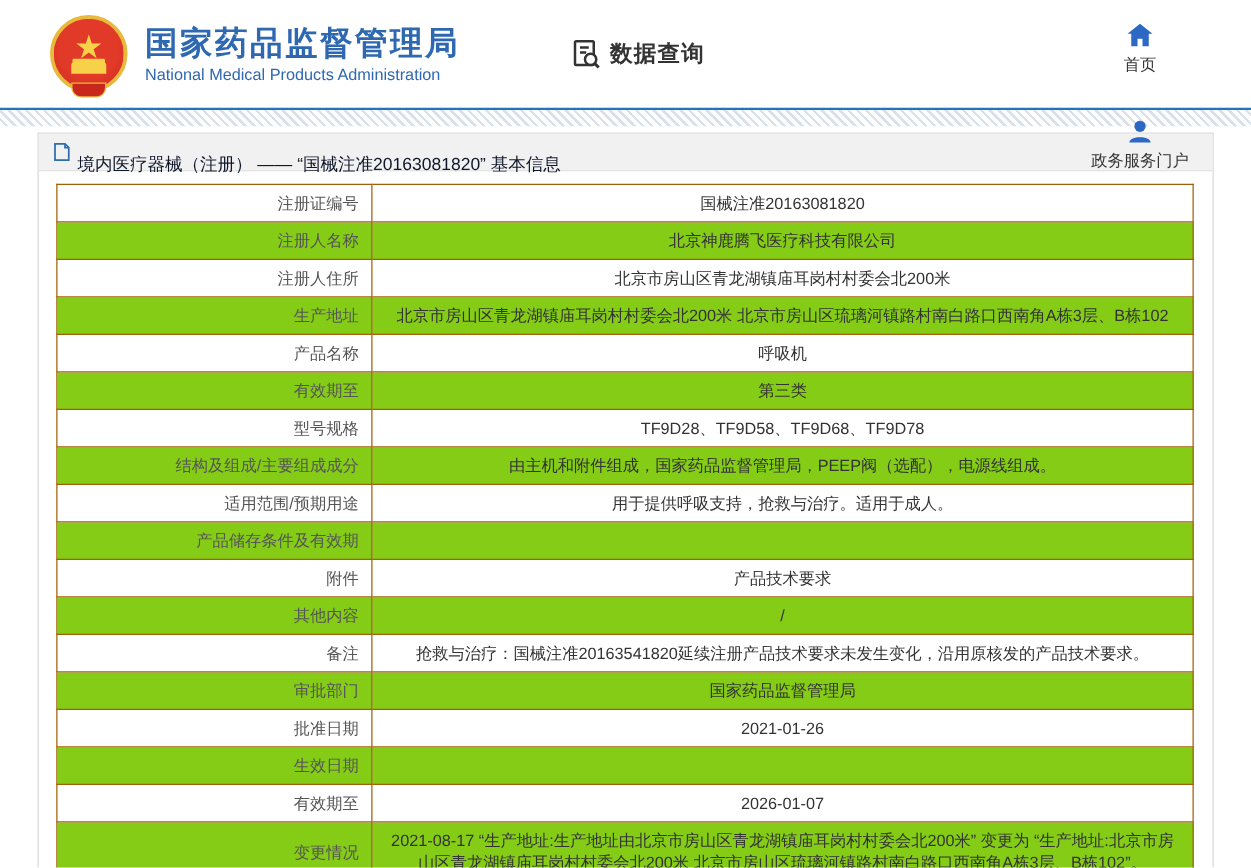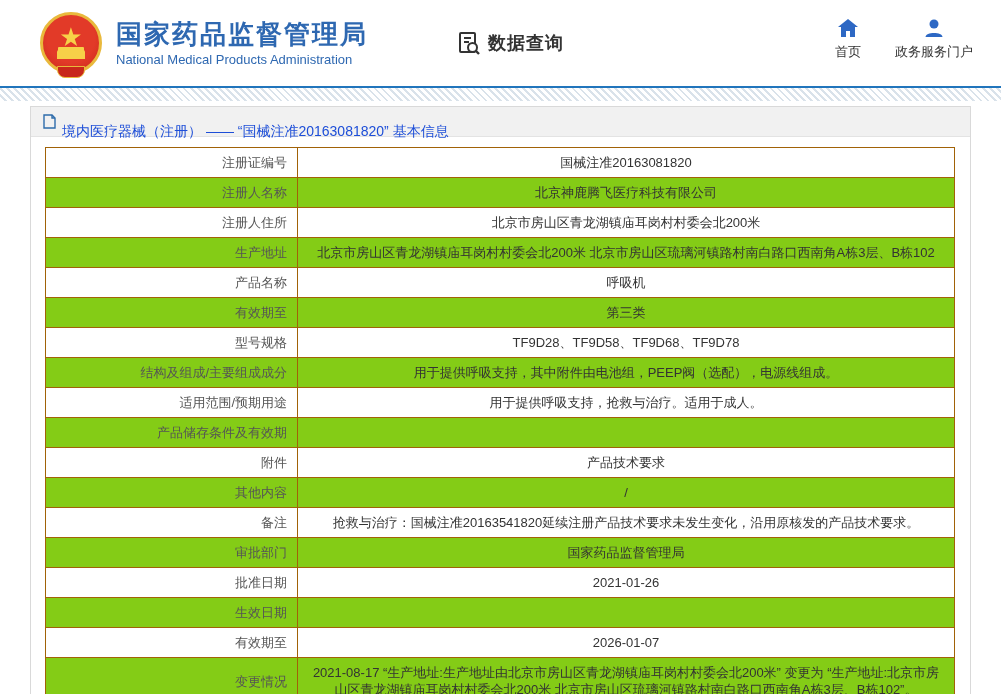--- a/index.html
+++ b/index.html
@@ -16,33 +16,33 @@
     width:26px; height:10px; background:#c8271b; border:1px solid #e9b93c; border-radius:0 0 8px 8px; }
   .emblem .gate { position:absolute; left:50%; bottom:12px; transform:translateX(-50%);
     width:28px; height:9px; background:#f7d148; border-radius:2px 2px 0 0;
     box-shadow:0 -4px 0 -1px #f7d148; }
   .org-names { margin-left:14px; }
   .org-cn { font-size:26px; font-weight:bold; color:#2e68b1; letter-spacing:2px; line-height:30px; }
   .org-en { font-size:13px; color:#2e68b1; margin-top:3px; }
   .nav-query { display:flex; align-items:center; margin-left:88px; cursor:pointer;justify-content:space-between; }
   .nav-query svg { margin-right:6px; }
   .nav-query-label { font-size:18px; color:#333; font-weight:bold; letter-spacing:1px; }
-  .header-right { position:absolute; right:28px; top:18px; display:flex; gap:34px; }
+  .header-right { position:absolute; right:50px; top:18px; display:flex; gap:34px;flex-direction:column; }
   .hr-item { display:flex; flex-direction:column; align-items:center; cursor:pointer; }
   .hr-item .lbl { font-size:13px; color:#333; margin-top:5px; }
 
   .blue-rule { height:2px; background:#2175bc; }
   .hatch-band { height:13px;
     background:repeating-linear-gradient(45deg, #ffffff 0 3px, #d9e2ea 3px 5px); }
 
   
   .panel { margin:5px 30px 0 30px; border:1px solid #d9d9d9; background:#fff; }
   .panel-titlebar { height:30px; background:#f1f1f1; border-bottom:1px solid #e3e3e3;
     display:flex; align-items:center; padding-left:12px; }
-  .panel-title { font-size:14px; color:#1d4ed8; margin-left:6px;margin-top:21px; }
+  .panel-title { font-size:14px; color:#0f172a; margin-left:6px;margin-top:21px; }
 
   table.info { border-collapse:collapse; margin:10px 14px 12px 14px; width:910px; table-layout:fixed; }
   table.info td { border:1px solid #a16207; font-size:13px; vertical-align:middle;
     padding:6px 10px; line-height:17px; }
   td.label-cell { width:252px; text-align:right; color:#555; background:transparent; }
   td.value-cell { color:#333; text-align:center; word-break:break-all; }
   tr.alt td { background:#84cc16; }
 </style>
 </head>
 <body>
@@ -122,21 +122,21 @@
         <tr class="alt">
           <td class="label-cell">有效期至</td>
           <td class="value-cell">第三类</td>
         </tr>
         <tr>
           <td class="label-cell">型号规格</td>
           <td class="value-cell">TF9D28、TF9D58、TF9D68、TF9D78</td>
         </tr>
         <tr class="alt">
           <td class="label-cell">结构及组成/主要组成成分</td>
-          <td class="value-cell">用于提供呼吸支持，其中附件由电池组，PEEP阀（选配），电源线组成。</td>
+          <td class="value-cell">由主机和附件组成，国家药品监督管理局，PEEP阀（选配），电源线组成。</td>
         </tr>
         <tr>
           <td class="label-cell">适用范围/预期用途</td>
           <td class="value-cell">用于提供呼吸支持，抢救与治疗。适用于成人。</td>
         </tr>
         <tr class="alt">
           <td class="label-cell">产品储存条件及有效期</td>
           <td class="value-cell"></td>
         </tr>
         <tr>

